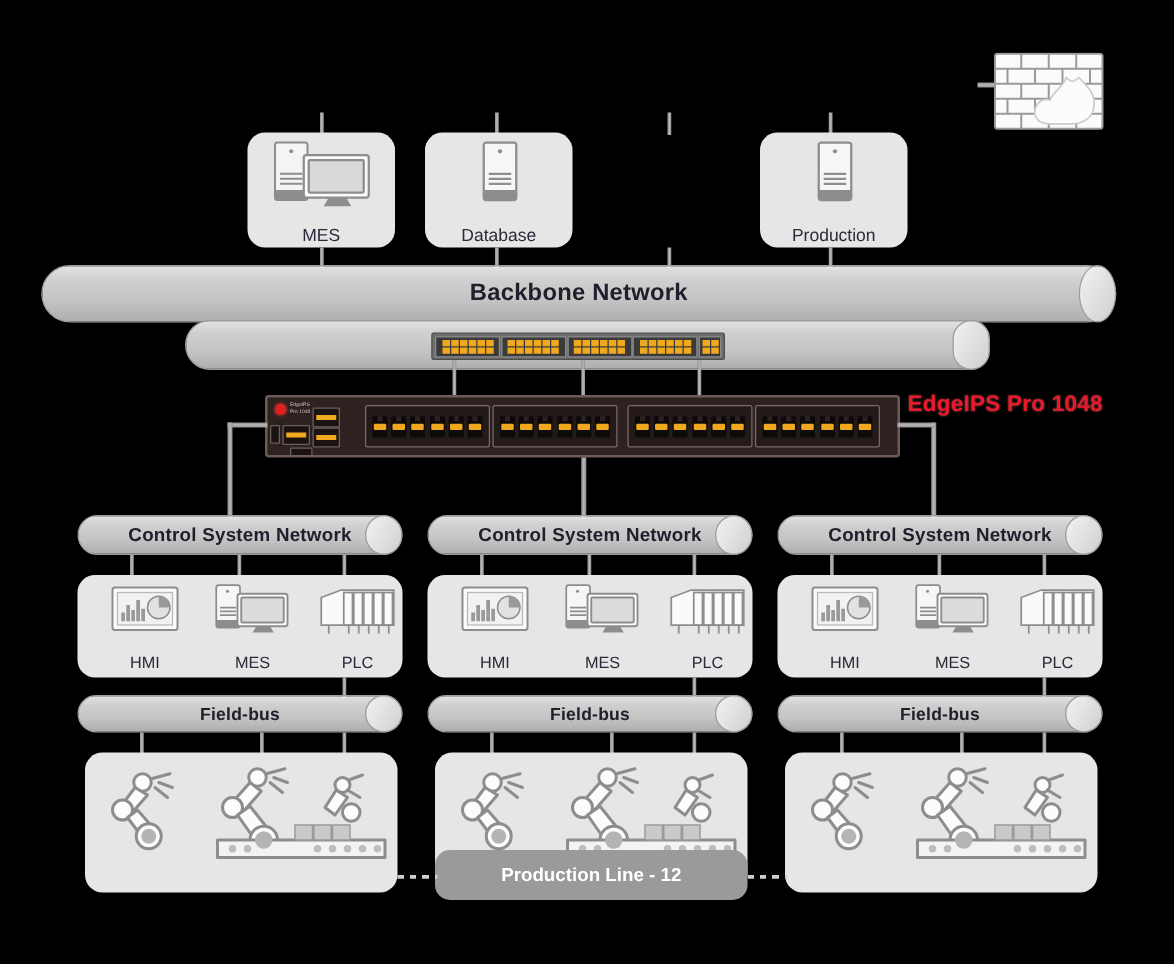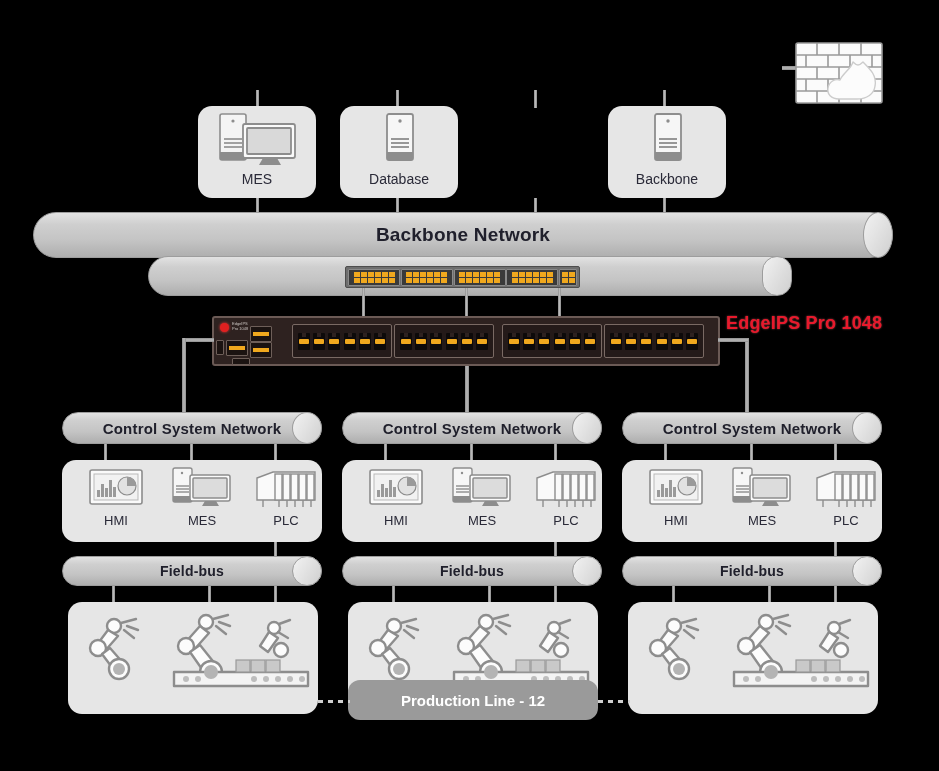--- a/index.html
+++ b/index.html
@@ -32,21 +32,21 @@
   .vline.thin{width:3px;}
   .dash{position:absolute;height:3px;
        background:repeating-linear-gradient(90deg,#cfcfcf 0 5px,transparent 5px 10px);}
 
   
   .panel{position:absolute;border-radius:14px;background:#e6e6e6;
        box-sizing:border-box;}
 
   .devcell{position:absolute;display:flex;flex-direction:column;
        align-items:center;justify-content:flex-start;}
-  .devcell .cap2{margin-top:3px;font-size:14px;color:#2a2a38;}
+  .devcell .cap2{margin-top:12px;font-size:14px;color:#2a2a38;}
   .devcell.small .cap2{font-size:13px;}
 
   
   #edgeips{position:absolute;background:#2e2220;border:2px solid #6b5a55;
        border-radius:3px;box-sizing:border-box;display:flex;align-items:center;}
   .portblk{background:#241a19;border:1px solid #7a6a64;border-radius:2px;
        display:flex;align-items:center;justify-content:space-around;
        box-sizing:border-box;padding:2px 3px;}
   .port{width:12px;height:17px;background:#0d0a0a;border-radius:1px;
        position:relative;}
@@ -183,21 +183,21 @@
           <g stroke="#8d8d8d" stroke-width="1.8" fill="#f6f6f6">
             <rect x="30" y="2" width="26" height="46" rx="2"></rect>
             <circle cx="43" cy="9" r="1.7" fill="#8d8d8d" stroke="none"></circle>
             <line x1="34" y1="27" x2="52" y2="27"></line>
             <line x1="34" y1="31" x2="52" y2="31"></line>
             <line x1="34" y1="35" x2="52" y2="35"></line>
           </g>
           <path d="M30 40 h26 v8 h-26 z" fill="#8d8d8d"></path>
         </svg>
       </span>
-      <span class="cap2">Backbone</span>
+      <span class="cap2">Production</span>
     </div>
   </div>
 
   <div class="vline thin" style="left:256px;top:198px;height:16px;"></div>
   <div class="vline thin" style="left:396px;top:198px;height:16px;"></div>
   <div class="vline thin" style="left:534px;top:198px;height:16px;"></div>
   <div class="vline thin" style="left:663px;top:198px;height:16px;"></div>
 
   <div class="cyl cyl-big" style="left:33px;top:212px;width:860px;height:46px;">
     <span class="lbl">Backbone Network</span>

